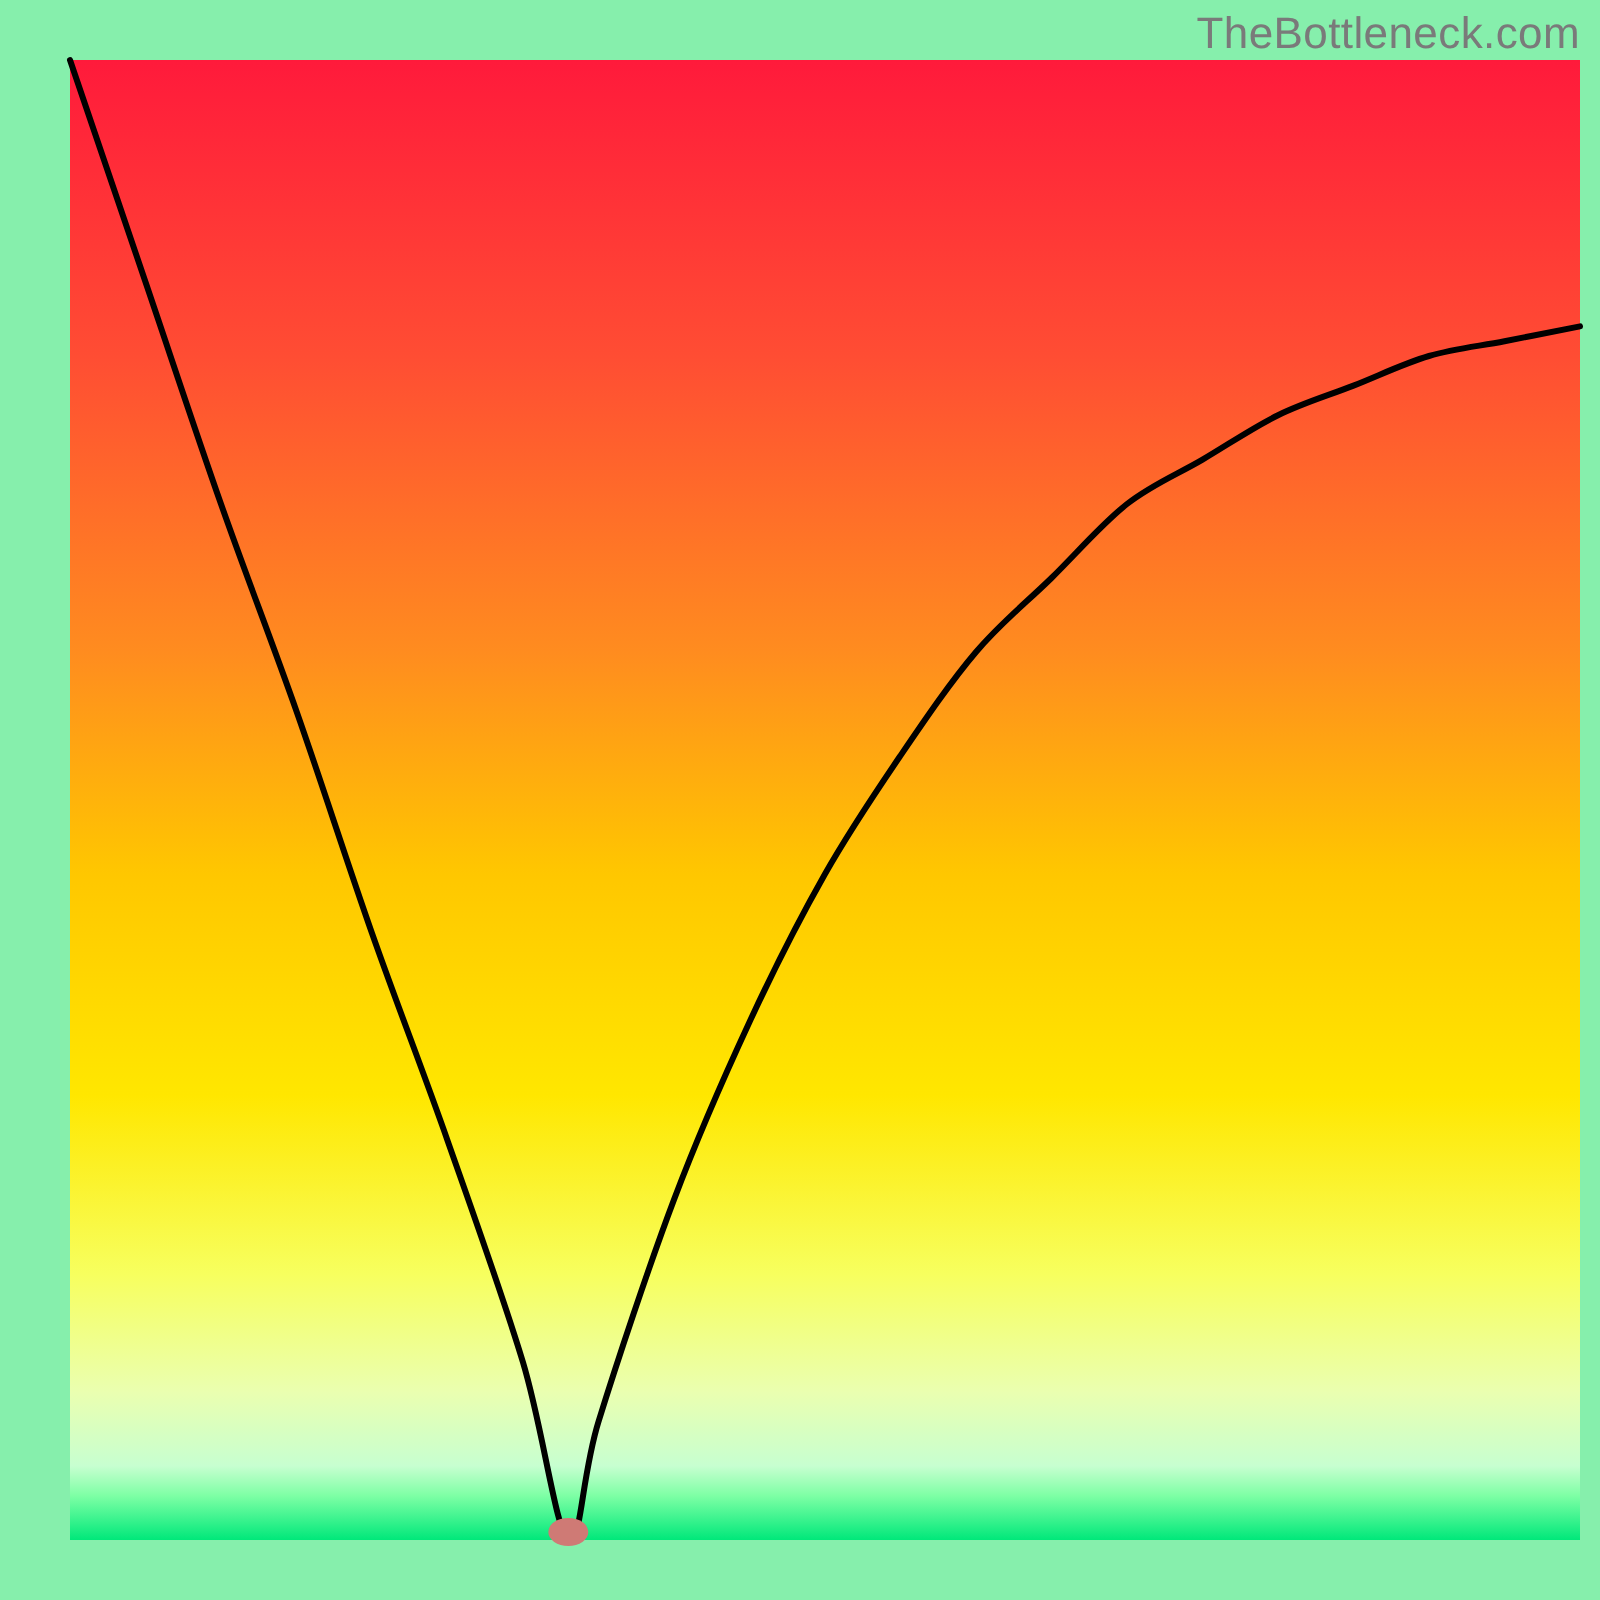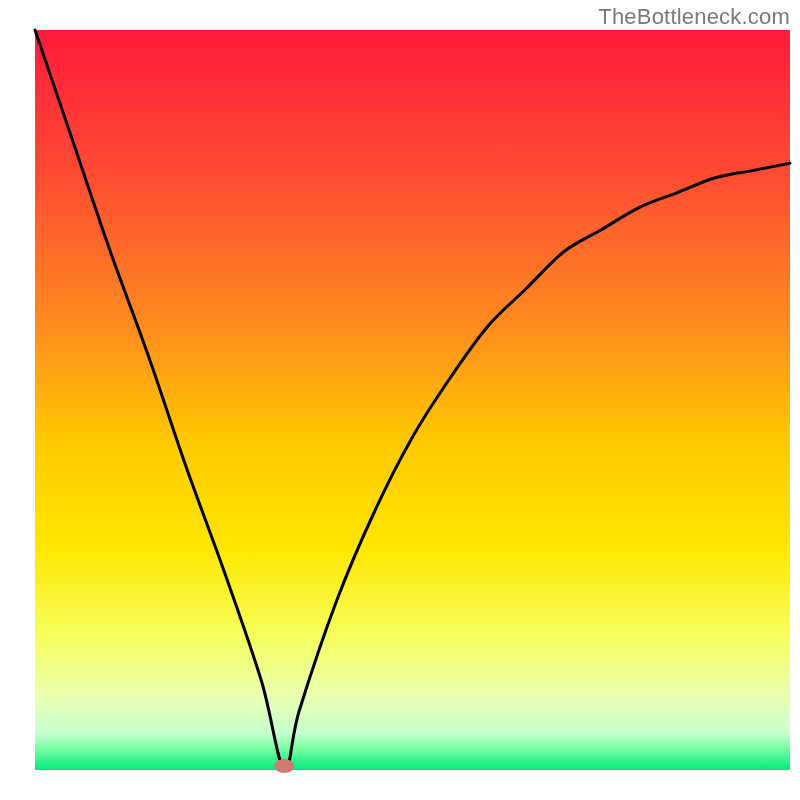--- a/index.html
+++ b/index.html
@@ -10,21 +10,21 @@
     background: #000;
     overflow: hidden;
     font-family: Arial, Helvetica, sans-serif;
   }
   .frame {
     position: absolute;
     top: 0;
     left: 0;
     width: 800px;
     height: 800px;
-    background: #ffffff;
+    background: #86efac;
   }
   .watermark {
     position: absolute;
     top: 4px;
     right: 10px;
     color: #7a7a7a;
     font-size: 22px;
     letter-spacing: 0.2px;
     user-select: none;
   }

